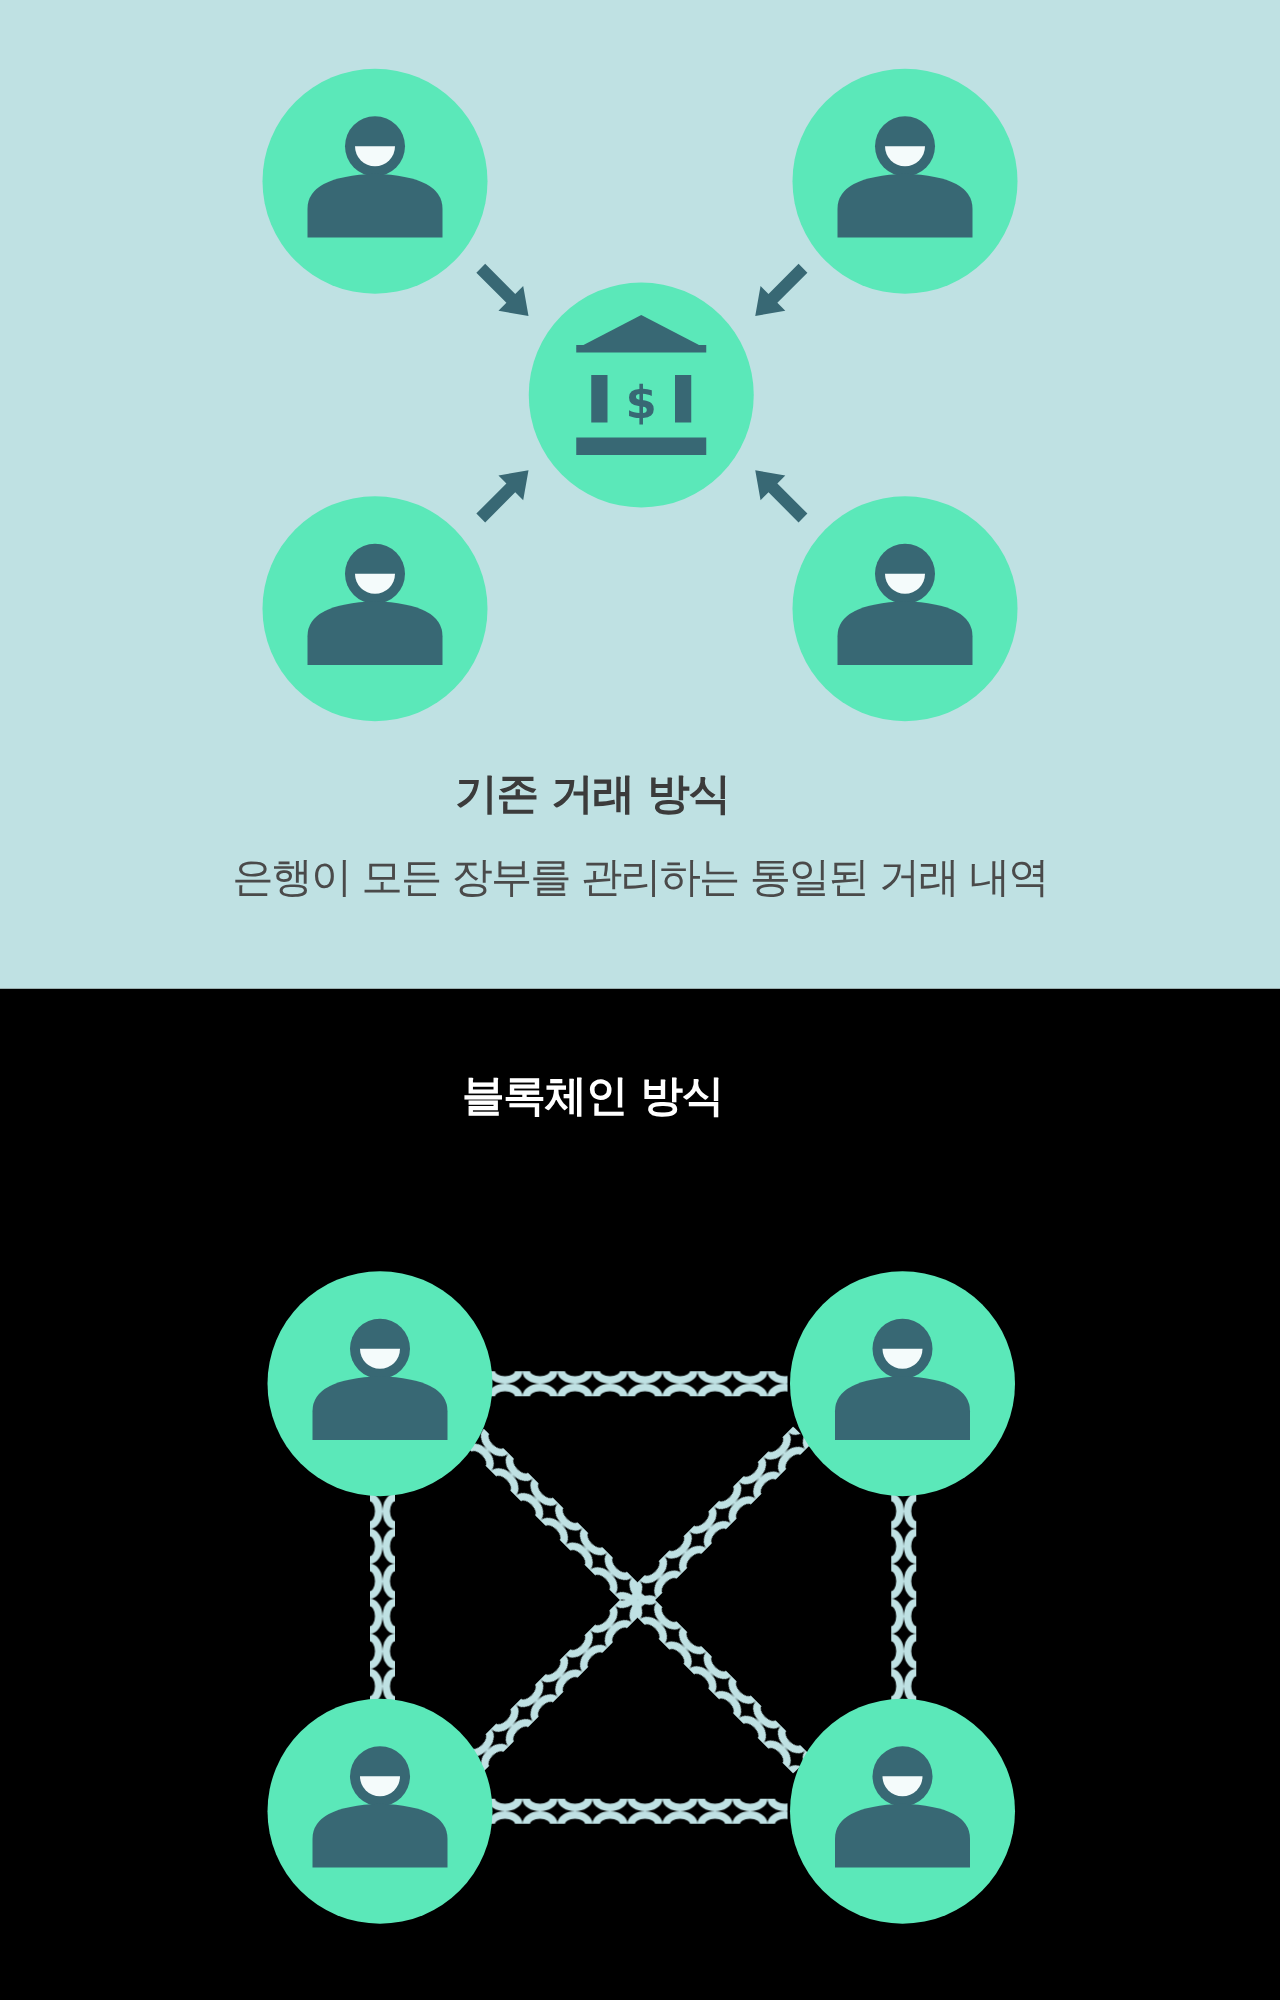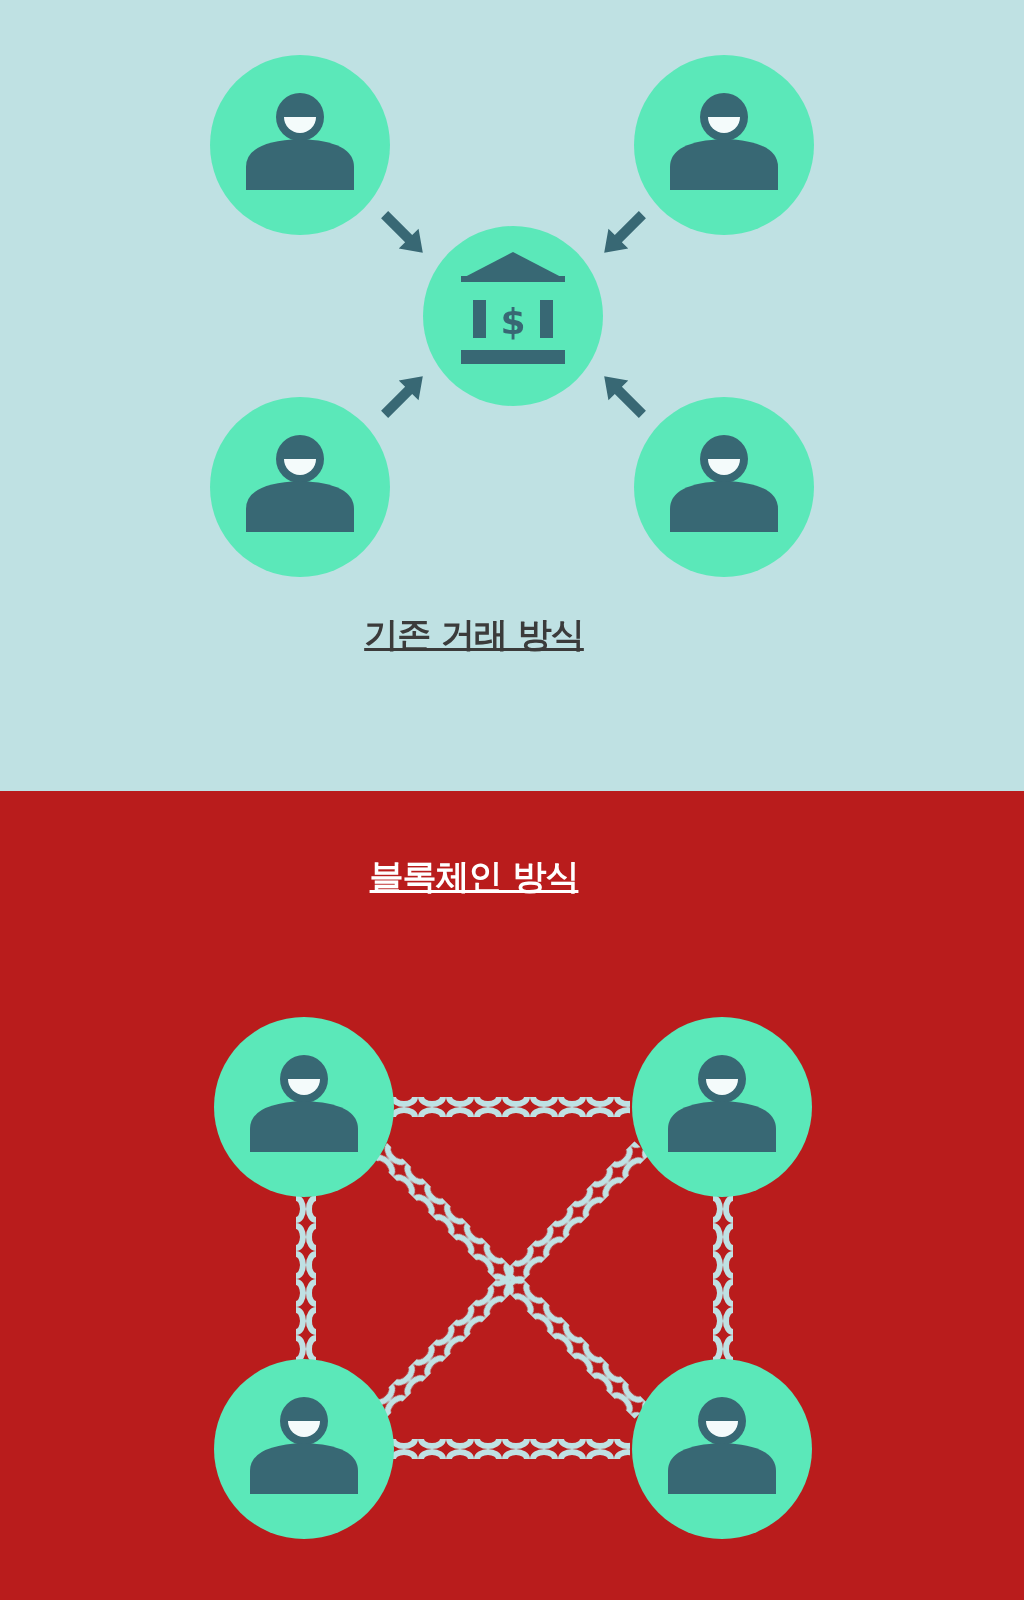--- a/index.html
+++ b/index.html
@@ -1,21 +1,21 @@
 <!DOCTYPE html>
 <html><head>
   <meta charset="utf-8">
   <style>
     html, body { margin: 0; padding: 0; }
     body { width: 1024px; height: 1600px; position: relative; overflow: hidden; font-family: "DejaVu Sans", "Liberation Sans", sans-serif; }
     .section { position: absolute; left: 0; width: 1024px; }
     .top { top: 0; height: 791px; background: #bfe1e3; }
-    .bottom { top: 791px; height: 809px; background: #b91c1c; }
+    .bottom { top: 791px; height: 809px; background: #000000; }
     svg { position: absolute; left: 0; top: 0; }
-    .title { position: absolute; left: 0; width: 948px; text-align: center; font-weight: bold; font-size: 34px; letter-spacing: -1px; text-decoration: underline; }
+    .title { position: absolute; left: 0; width: 948px; text-align: center; font-weight: bold; font-size: 34px; letter-spacing: -1px; }
     .sub { position: absolute; left: 0; width: 1024px; text-align: center; font-size: 33px; letter-spacing: -1.5px; }
     .top .title { top: 612px; color: #3b3b3b; }
     .top .sub { top: 680px; color: #4a4a4a; }
     .bottom .title { top: 63px; color: #ffffff; }
     .bottom .sub { top: 131px; color: #ffffff; }
   </style>
 </head>
 <body>
 
 <div class="section top">
@@ -63,20 +63,21 @@
         <use href="#arrow" transform="translate(624,233) rotate(135)"></use>
       </g>
     <g>
         <use href="#arrow" transform="translate(403,396) rotate(-45)"></use>
       </g>
     <g>
         <use href="#arrow" transform="translate(624,396) rotate(-135)"></use>
       </g>
   </svg>
   <div class="title">기존 거래 방식</div>
+  <div class="sub">은행이 모든 장부를 관리하는 통일된 거래 내역</div>
 </div>
 
 <div class="section bottom">
   <div class="title">블록체인 방식</div>
   <svg width="1024" height="809" viewBox="0 791 1024 809">
     <defs>
       <g id="user2">
         <circle cx="0" cy="0" r="90" fill="#5be8b9"></circle>
         <circle cx="0" cy="-28" r="24" fill="#386874"></circle>
         <path d="M -16 -28 L 16 -28 A 16 16 0 0 1 -16 -28 Z" fill="#f4fbfb"></path>

